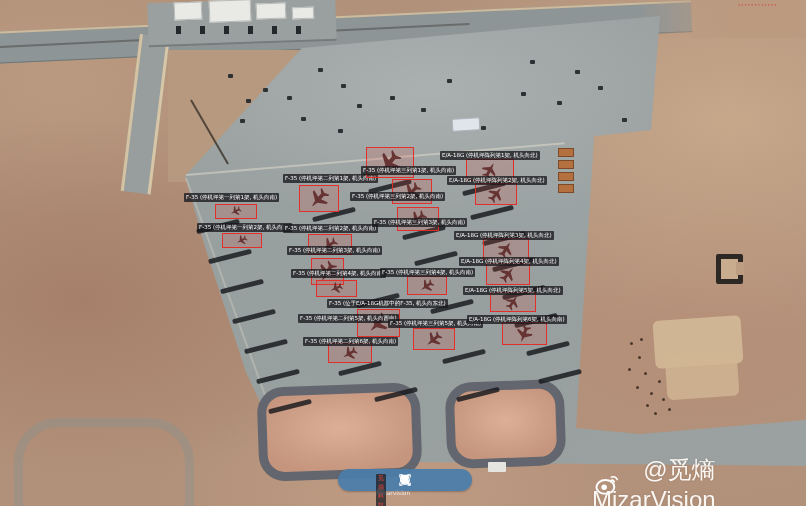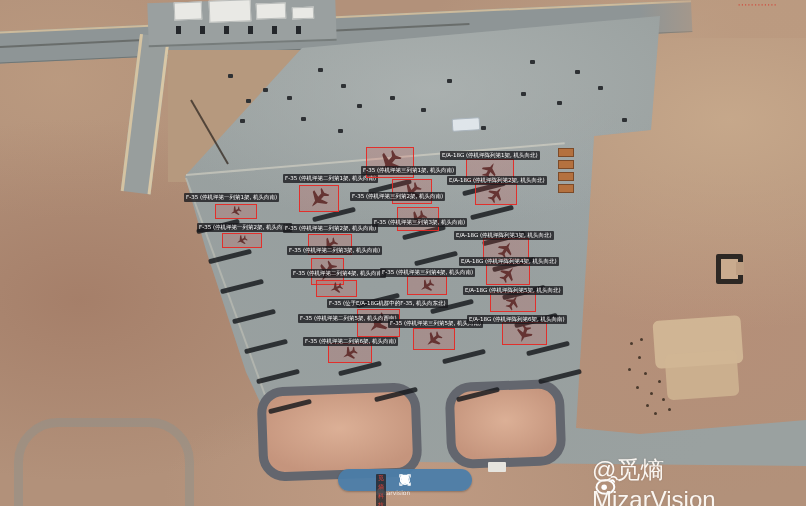--- a/index.html
+++ b/index.html
@@ -1,17 +1,17 @@
 <!DOCTYPE html>
 <html><head>
 <meta charset="utf-8">
 <style>
   html,body{margin:0;padding:0;background:#222;}
   #stage{position:relative;width:806px;height:506px;overflow:hidden;
-         font-family:"DejaVu Sans",sans-serif;background:#b2917a;}
+         font-family:"DejaVu Sans",sans-serif;background:#b2917a;text-align:right;}
   #stage *{position:absolute;box-sizing:border-box;}
   
   .desert-tone{left:0;top:0;width:806px;height:506px;
     background:
       radial-gradient(420px 260px at 80px 300px, rgba(150,105,85,.45), rgba(150,105,85,0) 70%),
       radial-gradient(500px 300px at 730px 120px, rgba(214,186,152,.55), rgba(214,186,152,0) 70%),
       radial-gradient(380px 240px at 700px 330px, rgba(186,140,118,.40), rgba(186,140,118,0) 70%),
       radial-gradient(300px 200px at 60px 80px,  rgba(196,164,134,.45), rgba(196,164,134,0) 70%),
       radial-gradient(340px 160px at 400px 490px, rgba(205,165,140,.50), rgba(205,165,140,0) 70%);}
   .top-road{left:-8px;top:16px;width:700px;height:32px;background:#8e9596;

